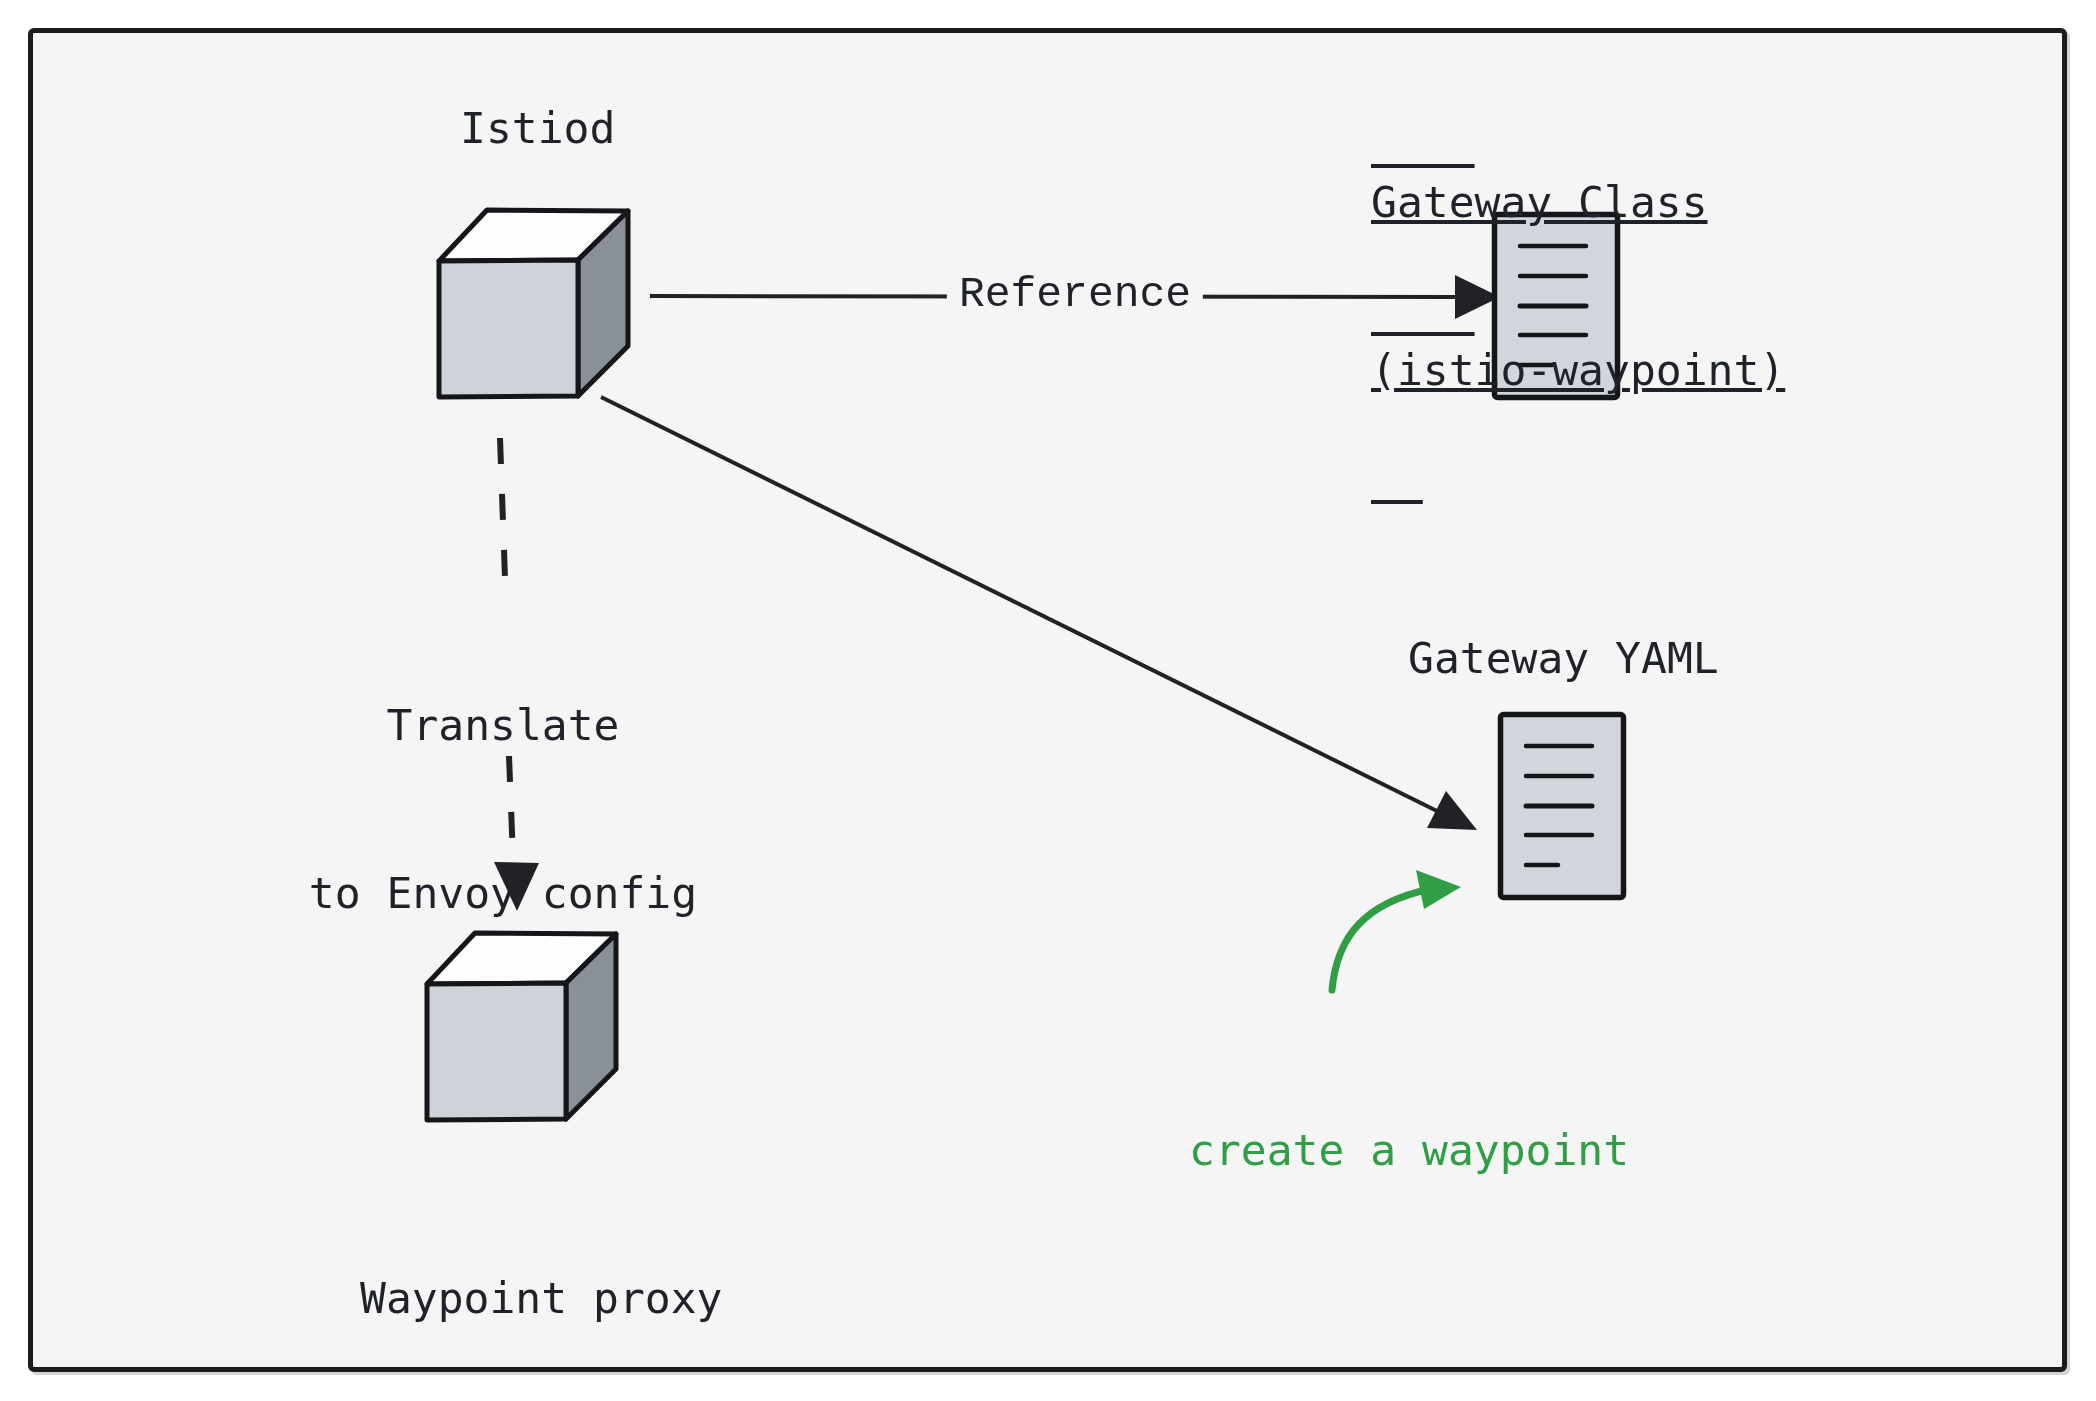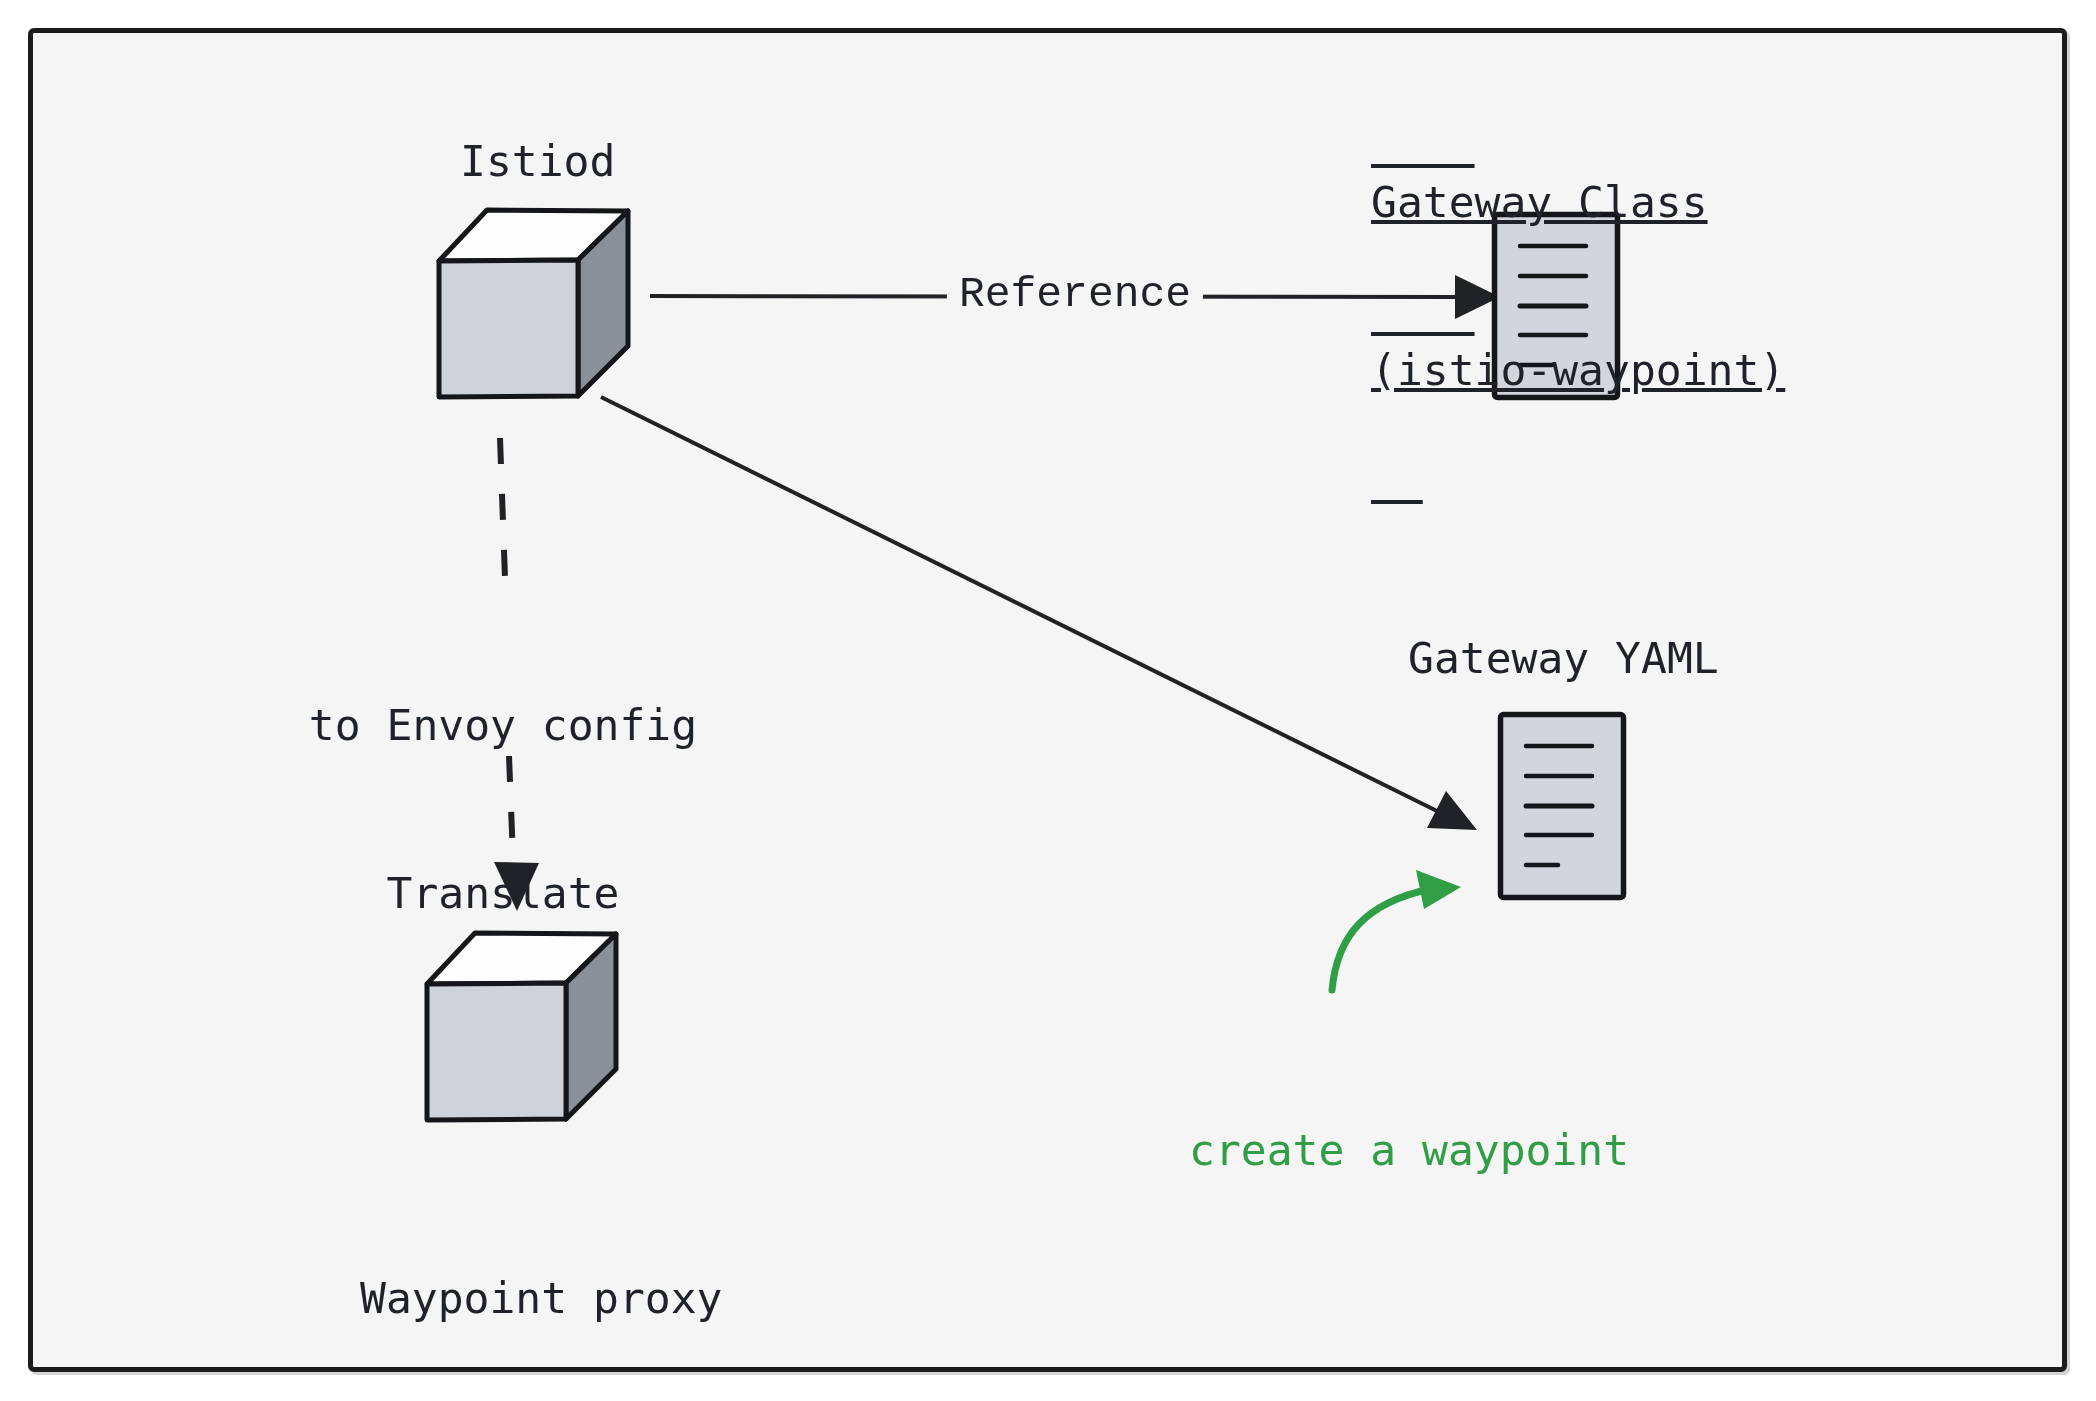--- a/index.html
+++ b/index.html
@@ -90,32 +90,32 @@
     <svg width="132" height="192" viewBox="0 0 132 192">
       <rect x="4.5" y="4.5" width="123" height="183" rx="3" fill="#d2d6dc" stroke="#14161a" stroke-width="5.5"></rect>
       <line x1="30" y1="36" x2="96" y2="36" stroke="#14161a" stroke-width="4.5" stroke-linecap="round"></line>
       <line x1="30" y1="66" x2="96" y2="66" stroke="#14161a" stroke-width="4.5" stroke-linecap="round"></line>
       <line x1="30" y1="96" x2="96" y2="96" stroke="#14161a" stroke-width="5" stroke-linecap="round"></line>
       <line x1="30" y1="125" x2="96" y2="125" stroke="#14161a" stroke-width="4.5" stroke-linecap="round"></line>
       <line x1="30" y1="155" x2="62" y2="155" stroke="#14161a" stroke-width="4.5" stroke-linecap="round"></line>
     </svg>
   </div>
 
-  <div class="label" style="left:460px; top:100px;margin-top:33px;">Istiod</div>
+  <div class="label" style="left:460px; top:100px;">Istiod</div>
 
   <div class="label lh56" style="left:1371px; top:62px;text-decoration:underline;">
     <div>Gateway Class</div>
     <div>(istio-waypoint)</div>
   </div>
 
   <div class="label label--onLine" style="left:1075px; top:295px;">Reference</div>
 
   <div class="label label--center lh56" style="left:308px; top:585px; width:390px;">
+    <div>Translate</div>
     <div>to Envoy config</div>
-    <div>Translate</div>
   </div>
 
   <div class="label" style="left:1408px; top:630px;text-align:right;">Gateway YAML</div>
 
   <div class="label lh60" style="left:360px; top:1146px;">
     <div>Waypoint proxy</div>
     
   </div>
 
   <div class="label label--green" style="left:1189px; top:1000px;">

